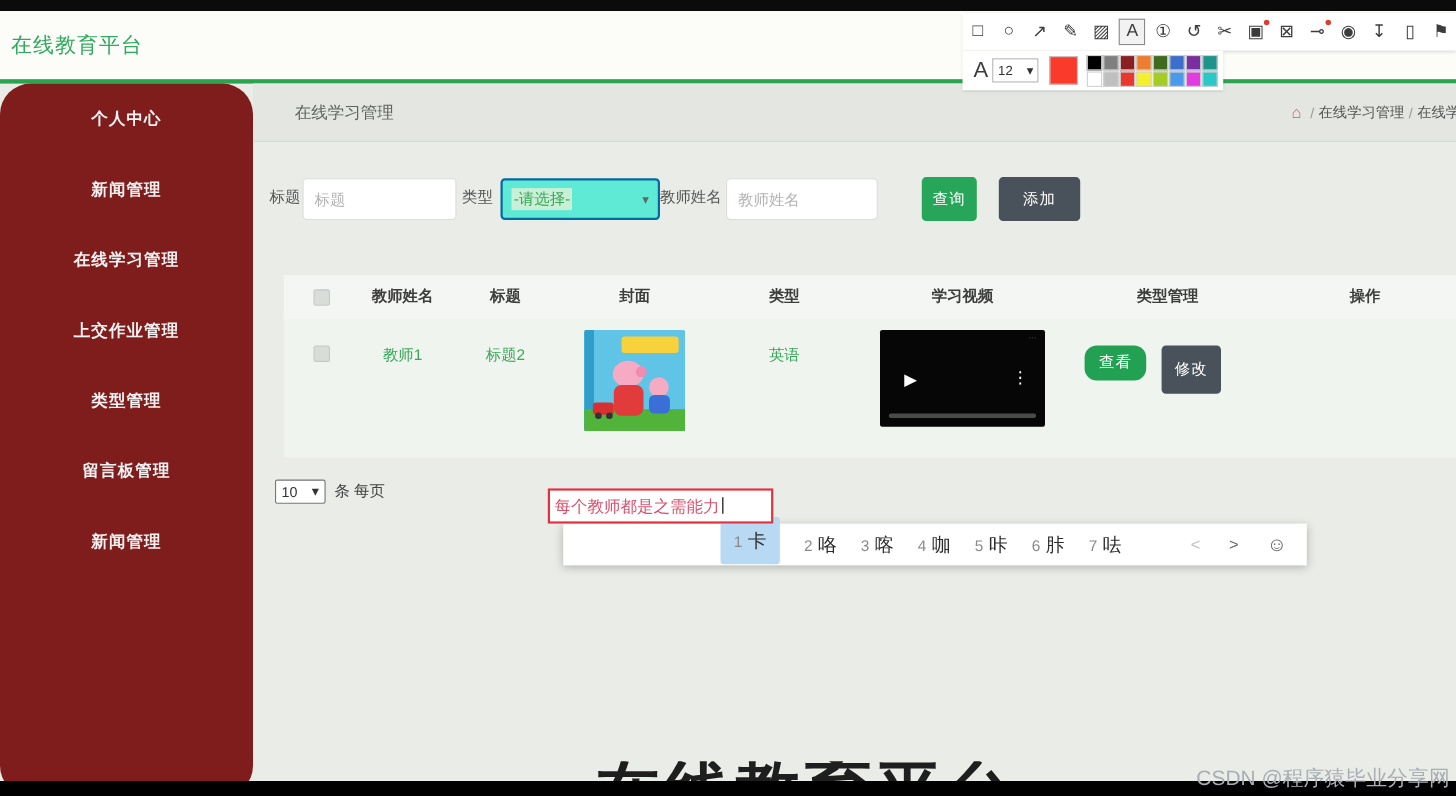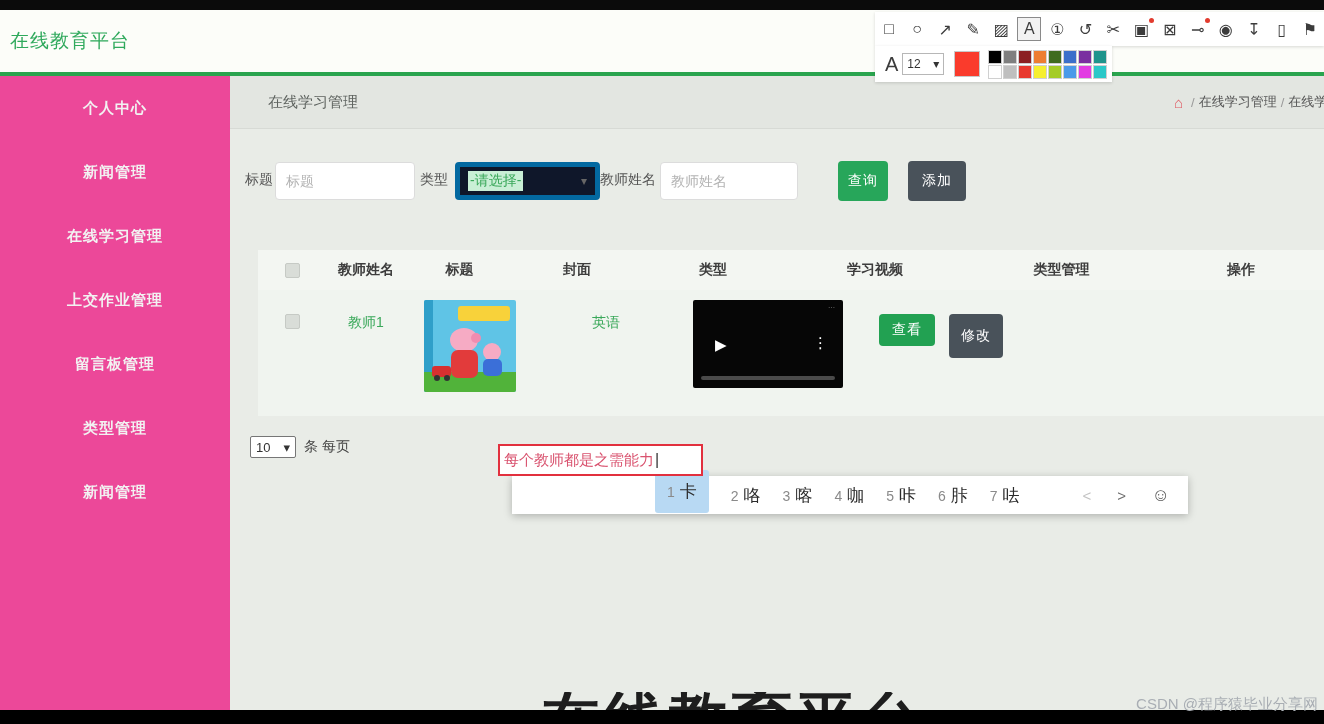--- a/index.html
+++ b/index.html
@@ -21,67 +21,67 @@
   .tool.active{border:1px solid #8a8a8a;background:#f2f2f2;box-sizing:border-box;}
   .tool.dot::after{content:"";position:absolute;right:0;top:1px;width:5px;height:5px;border-radius:50%;background:#e23b2e;}
   .font-A{font-size:20px;color:#3c3c3c;margin:0 4px;}
   .size-select{width:42px;height:22px;border:1px solid #b7b7b7;background:#fff;display:flex;
                align-items:center;justify-content:space-between;padding:0 4px;box-sizing:border-box;
                font-size:12px;color:#333;margin-right:10px;}
   .cur-color{width:24px;height:24px;border:1px solid #c9c9c9;margin-right:8px;}
   .palette{display:grid;grid-template-columns:repeat(8,14px);grid-template-rows:14px 14px;gap:1px;}
   .swatch{width:14px;height:14px;border:1px solid #d0d0d0;box-sizing:border-box;}
   
-  .sidebar{position:absolute;left:0;top:76px;width:230px;height:648px;background:#ec4899;}
+  .sidebar{position:absolute;left:0;top:76px;width:230px;height:648px;background:#7f1d1d;border-radius:28px;}
   .side-item{height:64px;display:flex;align-items:center;justify-content:center;
              color:#f2f2f2;font-size:15px;font-weight:600;letter-spacing:1px;cursor:pointer;}
   
   .main{position:absolute;left:230px;top:76px;width:1094px;height:634px;background:#e9ece7;overflow:hidden;}
   .page-header{position:absolute;left:0;top:0;width:1094px;height:52px;background:#e3e6e1;
                border-bottom:1px solid #d7dad5;display:flex;align-items:center;}
   .page-title{margin-left:38px;color:#5f6460;font-size:15px;}
   .breadcrumb{position:absolute;right:0;top:0;height:52px;width:150px;display:flex;align-items:center;
               overflow:hidden;white-space:nowrap;font-size:13px;color:#555;}
   .crumb-home{color:#e0575f;font-size:15px;margin-right:4px;}
   .crumb-sep{color:#999;margin:0 4px;}
   
   .search-row{position:absolute;left:0;top:84px;width:1094px;height:42px;font-size:14px;color:#555;}
   .s-label{position:absolute;top:11px;}
   .s-input{position:absolute;top:2px;height:38px;border:1px solid #dcdcdc;border-radius:4px;background:#fff;
            box-sizing:border-box;padding:0 10px;font-size:14px;color:#333;outline:none;
            font-family:"Liberation Sans","DejaVu Sans",sans-serif;}
   .s-input::placeholder{color:#b3b3b3;}
-  .type-select{position:absolute;left:225px;top:2px;width:145px;height:38px;border:5px solid #0369a1;border-radius:4px;
-               background:#0f172a;box-sizing:border-box;display:flex;align-items:center;padding:0 8px;cursor:pointer;}
+  .type-select{position:absolute;left:225px;top:2px;width:145px;height:38px;border:2px solid #0369a1;border-radius:4px;
+               background:#5eead4;box-sizing:border-box;display:flex;align-items:center;padding:0 8px;cursor:pointer;}
   .type-value{color:#3aa85a;background:#c9efd6;padding:1px 2px;font-size:14px;}
   .type-caret{margin-left:auto;color:#666;font-size:12px;}
   .btn{border:none;border-radius:4px;color:#fff;font-size:14px;display:flex;align-items:center;
        justify-content:center;cursor:pointer;font-family:inherit;letter-spacing:1px;}
   .btn-query{position:absolute;left:608px;top:1px;width:50px;height:40px;background:#27a65a;}
-  .btn-add{position:absolute;left:678px;top:1px;width:58px;height:40px;background:#49525a;}
+  .btn-add{position:absolute;left:678px;top:1px;width:74px;height:40px;background:#49525a;}
   
   .table{position:absolute;left:28px;top:174px;width:1066px;background:#f0f4ef;}
   .t-head{display:flex;height:40px;align-items:center;background:#f3f6f2;font-size:14px;
           font-weight:600;color:#3d3d3d;}
   .t-row{display:flex;height:126px;font-size:14px;}
   .cell{display:flex;justify-content:center;box-sizing:border-box;}
   .c1{width:68px;}.c2{width:80px;}.c3{width:107px;}.c4{width:128px;}
   .c5{width:144px;}.c6{width:180px;}.c7{width:193px;}.c8{width:166px;}
   .t-head .cell{align-items:center;}
   .t-row .cell{align-items:flex-start;padding-top:24px;color:#3aa85a;}
   .t-row .cell.media{padding-top:10px;}
   .checkbox{width:13px;height:13px;background:#d9ddd8;border:1px solid #c6cac5;border-radius:2px;}
   .cover{width:92px;height:92px;border-radius:2px;overflow:hidden;}
   .video{width:150px;height:88px;background:#060606;border-radius:2px;position:relative;}
   .video .play{position:absolute;left:22px;top:36px;color:#fff;font-size:15px;}
   .video .vmenu{position:absolute;right:14px;top:34px;color:#fff;font-size:15px;letter-spacing:1px;}
   .video .vbar{position:absolute;left:8px;right:8px;bottom:8px;height:4px;background:#4a4a4a;border-radius:2px;}
   .video .vmeta{position:absolute;right:8px;top:4px;color:#777;font-size:7px;}
   .ops{display:flex;gap:14px;}
-  .btn-view{width:56px;height:32px;background:#22a152;}
+  .btn-view{width:56px;height:32px;background:#22a152;border-radius:11px;}
   .btn-edit{width:54px;height:44px;background:#49525a;}
   
   .pager{position:absolute;left:20px;top:360px;display:flex;align-items:center;font-size:14px;color:#333;}
   .pg-select{width:46px;height:22px;border:1px solid #767676;border-radius:2px;background:#fff;
              display:flex;align-items:center;justify-content:space-between;padding:0 5px;box-sizing:border-box;
              font-size:13px;cursor:pointer;}
   .pg-label{margin-left:8px;color:#444;}
   
   .comp-box{position:absolute;left:498px;top:444px;width:205px;height:32px;border:2px solid #e2303e;
             background:#fff;box-sizing:border-box;display:flex;align-items:center;padding:14px 4px;z-index:60;}
@@ -95,21 +95,21 @@
   .cand.selected{background:#b8d9f3;border-radius:3px;padding:10px 12px;margin-top:-8px;}
   .ime-nav{position:absolute;right:62px;display:flex;gap:26px;font-size:15px;}
   .nav-prev{color:#c2c2c2;}
   .nav-next{color:#6e6e6e;}
   .ime-smiley{position:absolute;right:18px;color:#5c5c5c;font-size:18px;}
   
   .footer-clip{position:absolute;left:540px;top:692px;width:410px;height:18px;overflow:hidden;z-index:5;}
   .footer-clip span{display:block;font-size:60px;font-weight:700;color:#1e1e1e;line-height:1;
                     margin-top:-2px;letter-spacing:4px;white-space:nowrap;}
   .bottom-black{position:absolute;left:0;top:710px;width:1324px;height:14px;background:#000;z-index:10;}
-  .watermark{position:absolute;right:6px;top:695px;color:#a9aeb4;font-size:15px;z-index:20;text-align:right;}
+  .watermark{position:absolute;right:6px;top:695px;color:#a9aeb4;font-size:19px;z-index:20;text-align:right;}
 </style>
 </head>
 <body>
 
 <div class="screen">
 
   <div class="top-black"></div>
 
   <div class="app-header">
     <div class="logo">在线教育平台</div>
@@ -159,22 +159,22 @@
       <span class="swatch" style="background-color: rgb(226, 59, 226);"></span>
       <span class="swatch" style="background-color: rgb(43, 200, 200);"></span>
     </span>
   </div>
 
   <div class="sidebar">
     <div class="side-item">个人中心</div>
     <div class="side-item">新闻管理</div>
     <div class="side-item">在线学习管理</div>
     <div class="side-item">上交作业管理</div>
+    <div class="side-item">类型管理</div>
     <div class="side-item">留言板管理</div>
-    <div class="side-item">类型管理</div>
     <div class="side-item">新闻管理</div>
   </div>
 
   <div class="main">
 
     <div class="page-header">
       <div class="page-title">在线学习管理</div>
       <div class="breadcrumb">
         <span class="crumb-home">⌂</span>
         <span class="crumb-sep">/</span>
@@ -209,20 +209,21 @@
         <div class="cell c5">类型</div>
         <div class="cell c6">学习视频</div>
         <div class="cell c7">类型管理</div>
         <div class="cell c8">操作</div>
       </div>
       <div class="t-row">
         <div class="cell c1">
             <span class="checkbox"></span>
           </div>
         <div class="cell c2">教师1</div>
+        <div class="cell c3">标题2</div>
         <div class="cell c4 media">
           <span class="cover">
             <svg width="92" height="92" viewBox="0 0 92 92" xmlns="http://www.w3.org/2000/svg">
               <rect width="92" height="92" fill="#5fc4e6"></rect>
               <rect x="0" y="0" width="9" height="92" fill="#2f9fc9"></rect>
               <rect x="34" y="6" width="52" height="15" rx="3" fill="#f8d23a"></rect>
               <rect y="72" width="92" height="20" fill="#51b33a"></rect>
               <ellipse cx="40" cy="40" rx="14" ry="12" fill="#f6abc4"></ellipse>
               <circle cx="52" cy="38" r="5" fill="#f18cb0"></circle>
               <rect x="27" y="50" width="27" height="28" rx="7" fill="#e23b3b"></rect>

